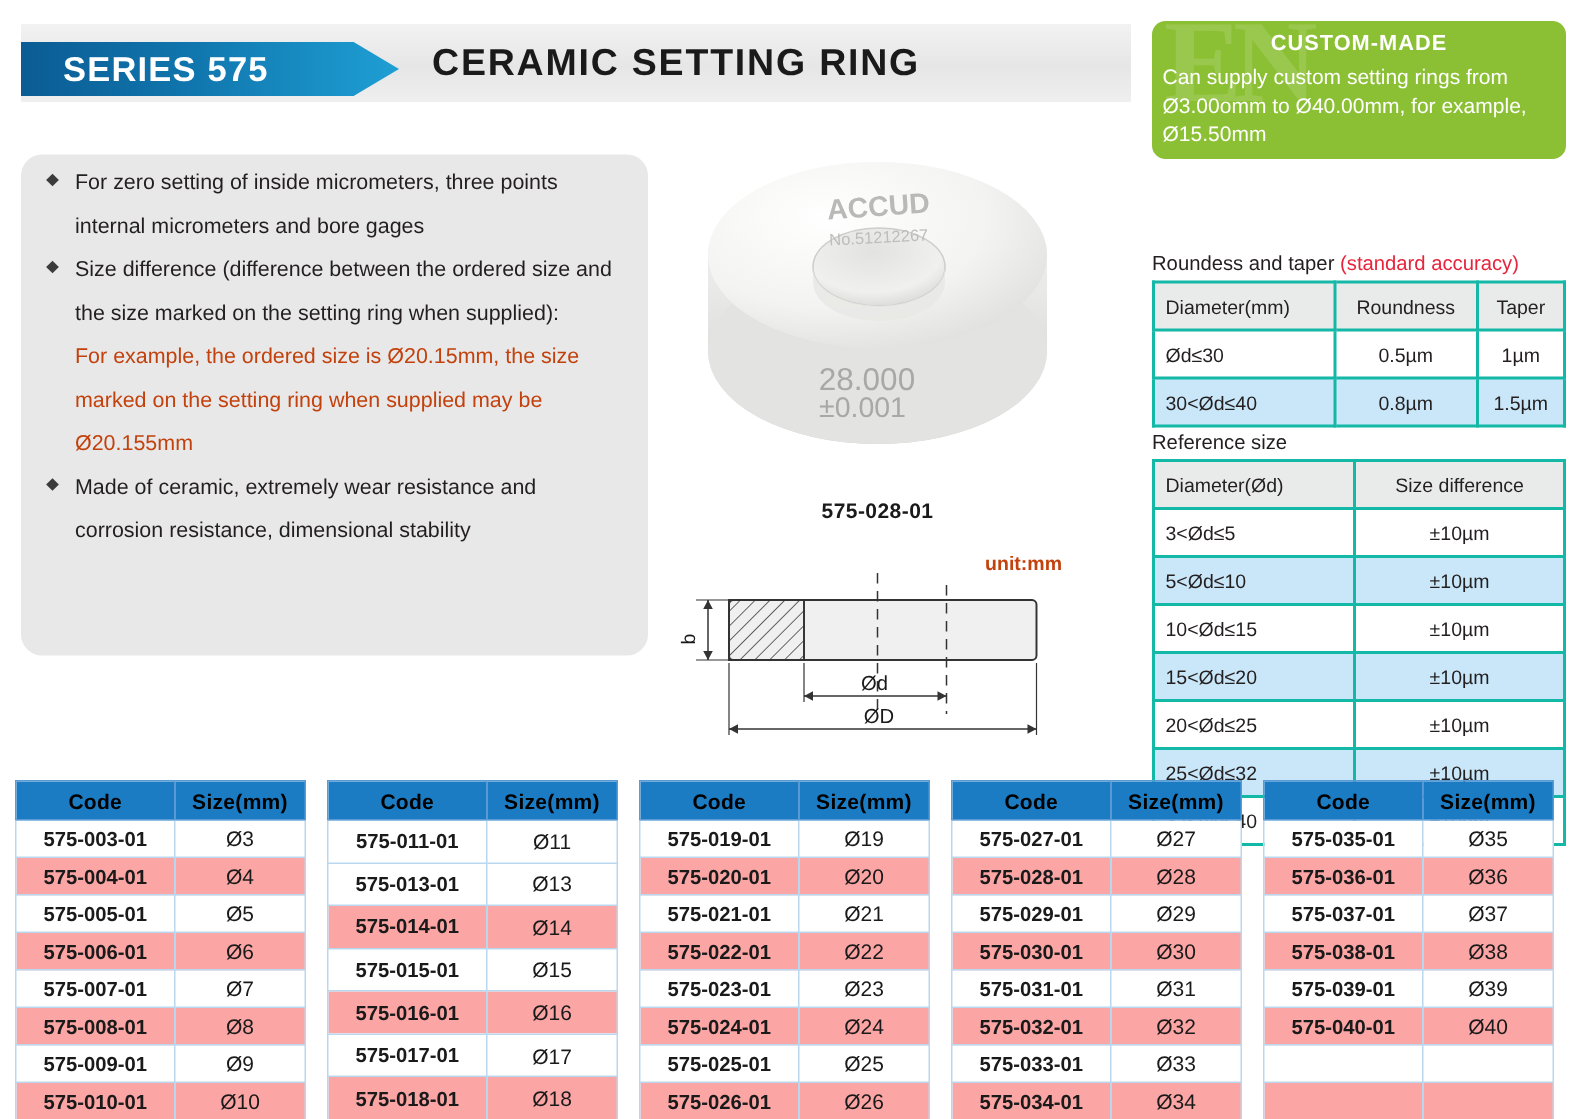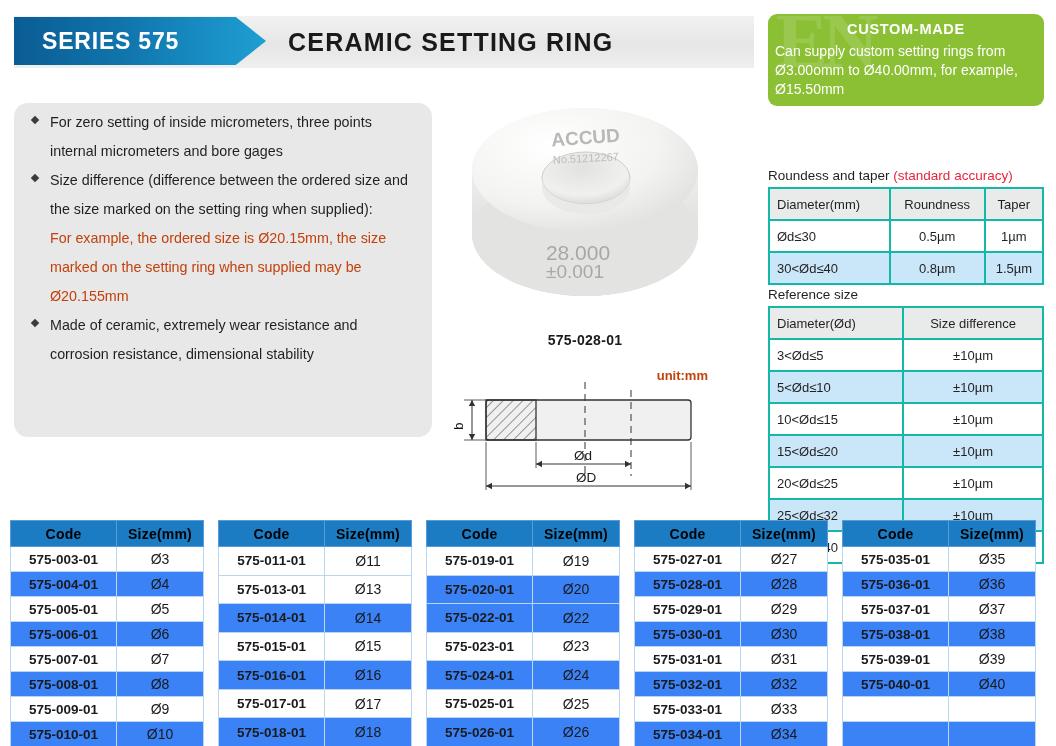--- a/index.html
+++ b/index.html
@@ -12,22 +12,22 @@
   }
   .page { position: relative; width: 1056px; height: 746px; }
 
   
   .header-bar {
     position: absolute; left: 14px; top: 16px;
     width: 740px; height: 52px;
     background: linear-gradient(to bottom, #f2f2f2 0%, #e6e6e6 55%, #efefef 100%);
   }
   .series-tag {
-    position: absolute; left: 14px; top: 17px;
-    width: 252px; height: 48px;
+    position: absolute; left: 14px; top: 28px;
+    width: 252px; height: 36px;
     background: linear-gradient(to right, #0b5c94 0%, #1076ad 45%, #1e9fd4 100%);
     clip-path: polygon(0 0, 88% 0, 100% 50%, 88% 100%, 0 100%);
     display: flex; align-items: center;
   }
   .series-tag-label {
     color: #ffffff; font-size: 23px; font-weight: bold;
     letter-spacing: 0.8px; padding-left: 28px;
     font-family: "Liberation Sans", sans-serif;
   }
   .header-title {
@@ -148,21 +148,21 @@
     letter-spacing: 0.2px;
   }
   table.code-table td {
     height: 25px; border: 1px solid #b9d7ee;
     text-align: center; color: #1a1a1a;
   }
   table.code-table td.code {
     font-weight: bold; font-size: 13.5px; width: 106px;
   }
   table.code-table td.size { font-size: 14px; }
-  table.code-table tr.alt td { background: #3b82f6; }
+  table.code-table tr.alt td { background: #fca5a5; }
   table.code-table tr.plain td { background: #ffffff; }
   table.code-table tr.empty td { height: 25px; }
 </style>
 </head>
 <body>
 
 <div class="page">
 
   <div class="header-bar"></div>
   <div class="series-tag">
@@ -427,20 +427,24 @@
         </thead>
         <tbody>
           <tr class="plain">
             <td class="code">575-019-01</td>
             <td class="size">Ø19</td>
           </tr>
           <tr class="alt">
             <td class="code">575-020-01</td>
             <td class="size">Ø20</td>
           </tr>
+          <tr class="plain">
+            <td class="code">575-021-01</td>
+            <td class="size">Ø21</td>
+          </tr>
           <tr class="alt">
             <td class="code">575-022-01</td>
             <td class="size">Ø22</td>
           </tr>
           <tr class="plain">
             <td class="code">575-023-01</td>
             <td class="size">Ø23</td>
           </tr>
           <tr class="alt">
             <td class="code">575-024-01</td>

